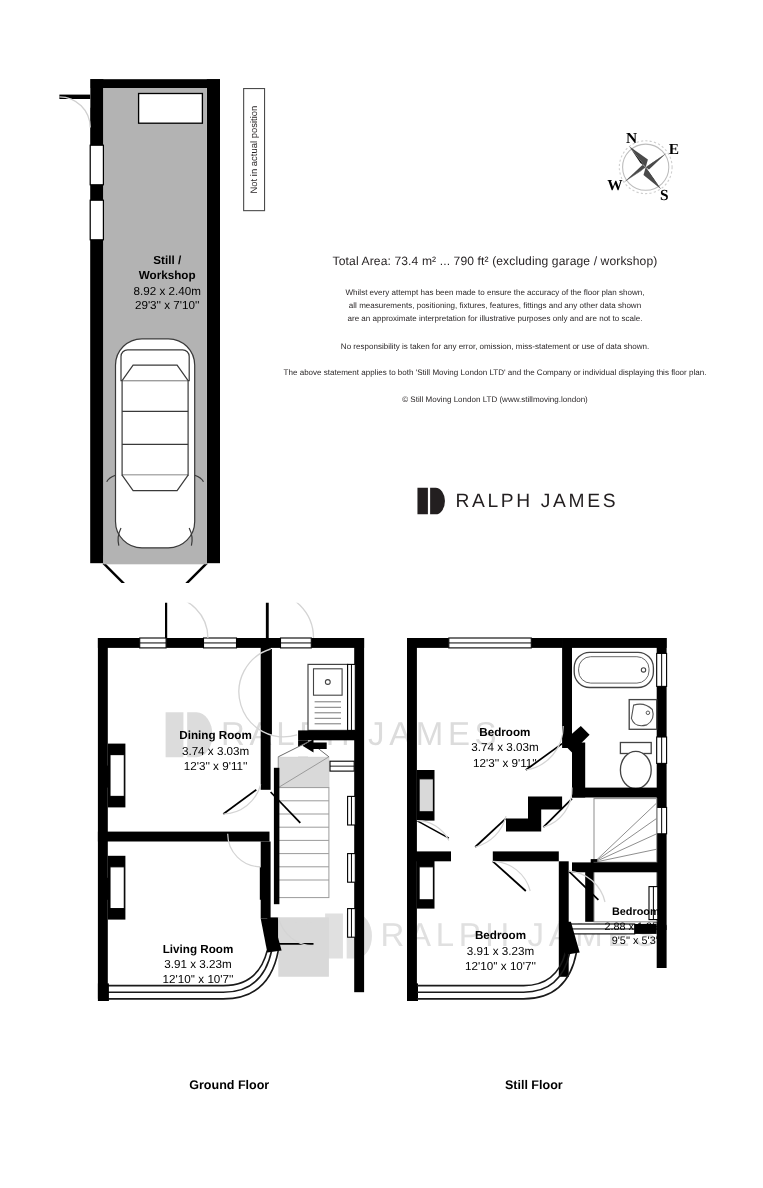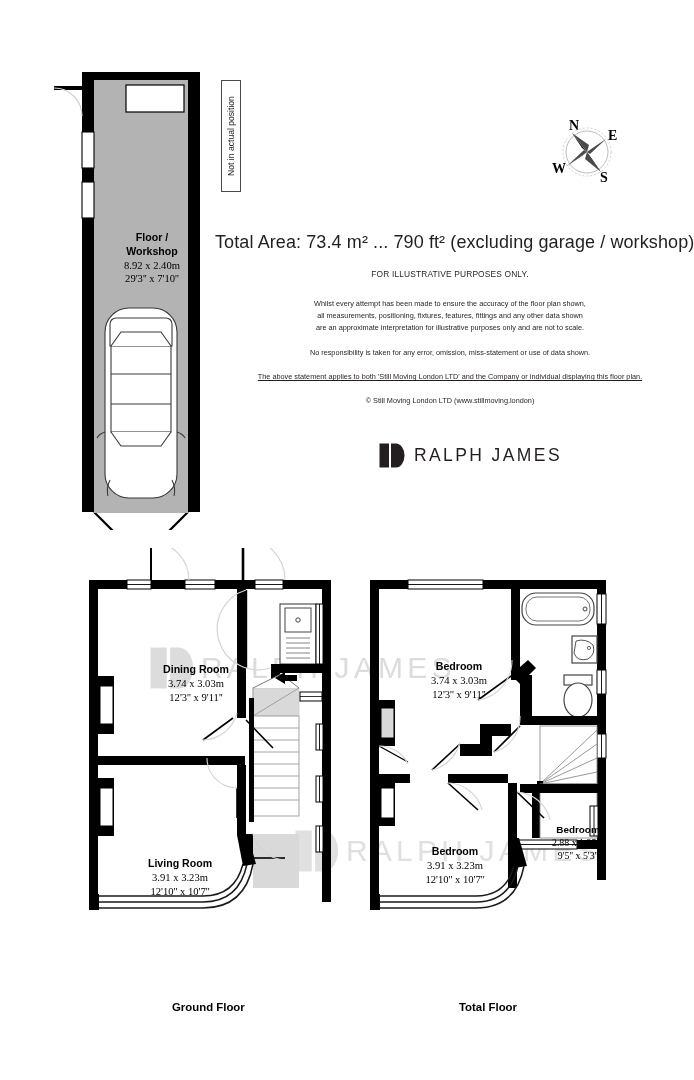--- a/index.html
+++ b/index.html
@@ -28,21 +28,21 @@
 
   
   .info-block {
     position: absolute;
     left: 215px;
     top: 232px;
     width: 470px;
     text-align: center;
   }
   .info-total {
-    font-size: 18px;
+    font-size: 11px;
     color: #231f20;
     letter-spacing: 0.1px;
     margin: 0 0 16px 0;
     white-space: nowrap;
   }
   .info-address {
     font-size: 12.6px;
     color: #231f20;
     margin: 0 0 17px 0;
   }
@@ -56,21 +56,21 @@
     font-size: 7.3px;
     color: #231f20;
     line-height: 1.62;
     margin: 0 0 15px 0;
   }
   .info-line {
     font-size: 7.3px;
     color: #231f20;
     margin: 0 0 15px 0;
   }
-  .info-line.wide { white-space: nowrap; text-decoration: underline; }
+  .info-line.wide { white-space: nowrap; }
   .info-copy {
     font-size: 7.3px;
     color: #231f20;
     margin: 0 0 20px 0;
   }
 
   
   .brand {
     position: absolute;
     left: 378px;
@@ -121,32 +121,30 @@
     white-space: nowrap;
   }
   .room-label .rl-name {
     font-size: 10.6px;
     font-weight: bold;
     display: block;
   }
   .room-label .rl-dim {
     font-size: 10.6px;
     display: block;
-    font-family: Liberation Serif, serif;
   }
   .room-label.small .rl-name { font-size: 9.9px; }
   .room-label.small .rl-dim  { font-size: 9.9px; }
 
   .floor-title {
     position: absolute;
     font-size: 11.4px;
     font-weight: bold;
     color: #000000;
     white-space: nowrap;
-    margin-top: 20px;
   }
 
   
   .watermark {
     position: absolute;
     display: flex;
     align-items: center;
     gap: 7px;
     opacity: 1;
     pointer-events: none;
@@ -197,21 +195,21 @@
     </g>
 
     <path d="M54 452 L100 498" stroke="#000" stroke-width="2.2" fill="none"></path>
     <path d="M148 452 L102 498" stroke="#000" stroke-width="2.2" fill="none"></path>
     <path d="M54 452 A64 64 0 0 1 100 452" stroke="#dedede" stroke-width="1.1" fill="none"></path>
     <path d="M102 452 A64 64 0 0 1 148 452" stroke="#dedede" stroke-width="1.1" fill="none"></path>
     <rect x="54" y="445" width="94" height="8" fill="#b3b3b3"></rect>
   </svg>
 
   <div class="room-label" style="left:92px; top:231px; width:120px;">
-    <span class="rl-name">Floor /</span>
+    <span class="rl-name">Still /</span>
     <span class="rl-name">Workshop</span>
     <span class="rl-dim">8.92 x 2.40m</span>
     <span class="rl-dim">29'3'' x 7'10''</span>
   </div>
 
   <div class="not-actual">
     <span>Not in actual position</span>
   </div>
 
   <div class="compass">
@@ -229,21 +227,20 @@
       <path d="M39 40 L19 54 L36 38 Z" fill="#4a4a4a"></path>
       <text x="21" y="18" font-family="Liberation Serif, serif" font-size="14" font-weight="bold" fill="#000">N</text>
       <text x="60" y="28" font-family="Liberation Serif, serif" font-size="14" font-weight="bold" fill="#000">E</text>
       <text x="52" y="70" font-family="Liberation Serif, serif" font-size="14" font-weight="bold" fill="#000">S</text>
       <text x="4" y="61" font-family="Liberation Serif, serif" font-size="14" font-weight="bold" fill="#000">W</text>
     </svg>
   </div>
 
   <div class="info-block">
     <p class="info-total">Total Area: 73.4 m² ... 790 ft² (excluding garage / workshop)</p>
-    <p class="info-illustrative">FOR ILLUSTRATIVE PURPOSES ONLY.</p>
     <p class="info-disclaimer">
       <span>Whilst every attempt has been made to ensure the accuracy of the floor plan shown,</span><br>
       <span>all measurements, positioning, fixtures, features, fittings and any other data shown</span><br>
       <span>are an approximate interpretation for illustrative purposes only and are not to scale.</span>
     </p>
     <p class="info-line">No responsibility is taken for any error, omission, miss-statement or use of data shown.</p>
     <p class="info-line wide">The above statement applies to both 'Still Moving London LTD' and the Company or individual displaying this floor plan.</p>
     <p class="info-copy">© Still Moving London LTD (www.stillmoving.london)</p>
   </div>
 
@@ -525,15 +522,15 @@
     <span class="rl-dim">3.91 x 3.23m</span>
     <span class="rl-dim">12'10'' x 10'7''</span>
   </div>
 
   <div class="room-label small" style="left:519px; top:824px; width:118px;">
     <span class="rl-name">Bedroom</span>
     <span class="rl-dim">2.88 x 1.25m</span>
     <span class="rl-dim">9'5'' x 5'3''</span>
   </div>
 
-  <div class="floor-title" style="left:459px; top:981px;">Total Floor</div>
+  <div class="floor-title" style="left:459px; top:981px;">Still Floor</div>
 
 </div>
 
 </body></html>

